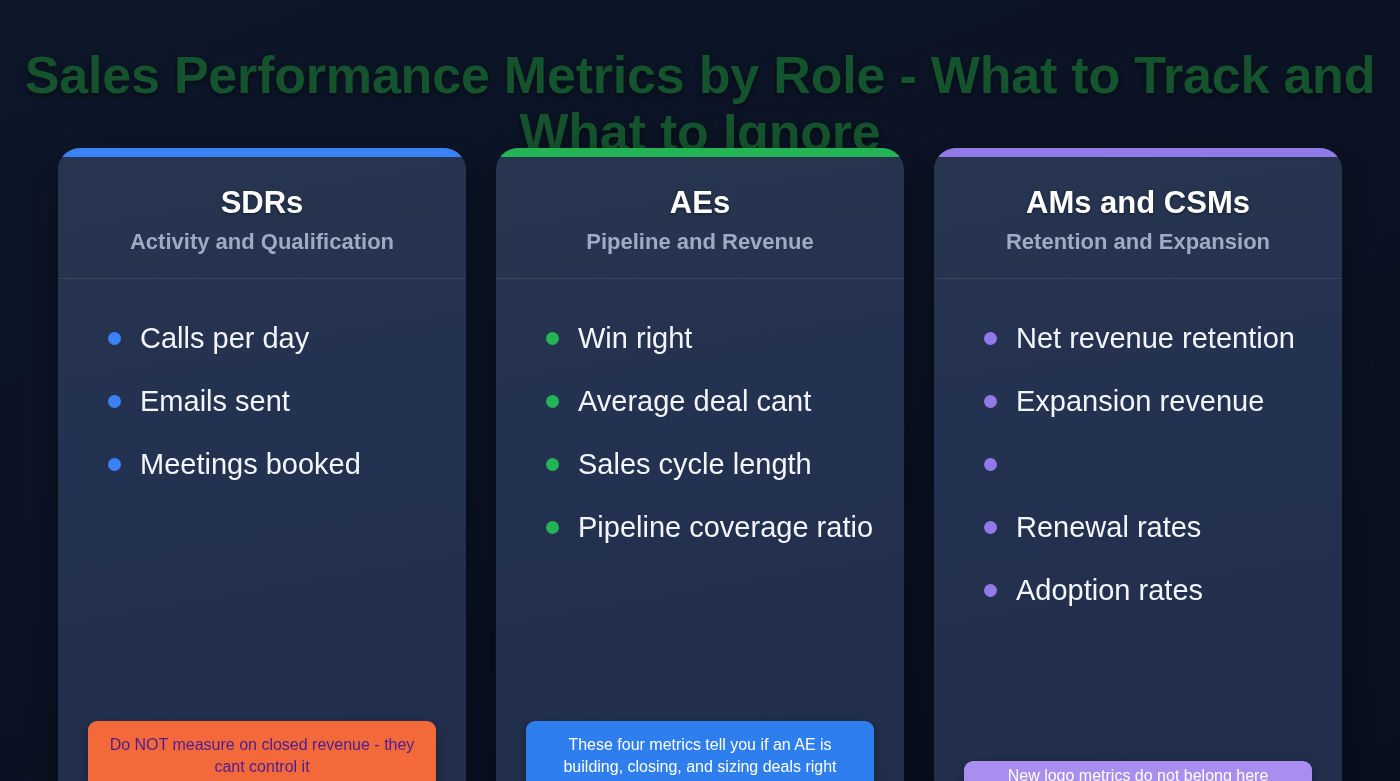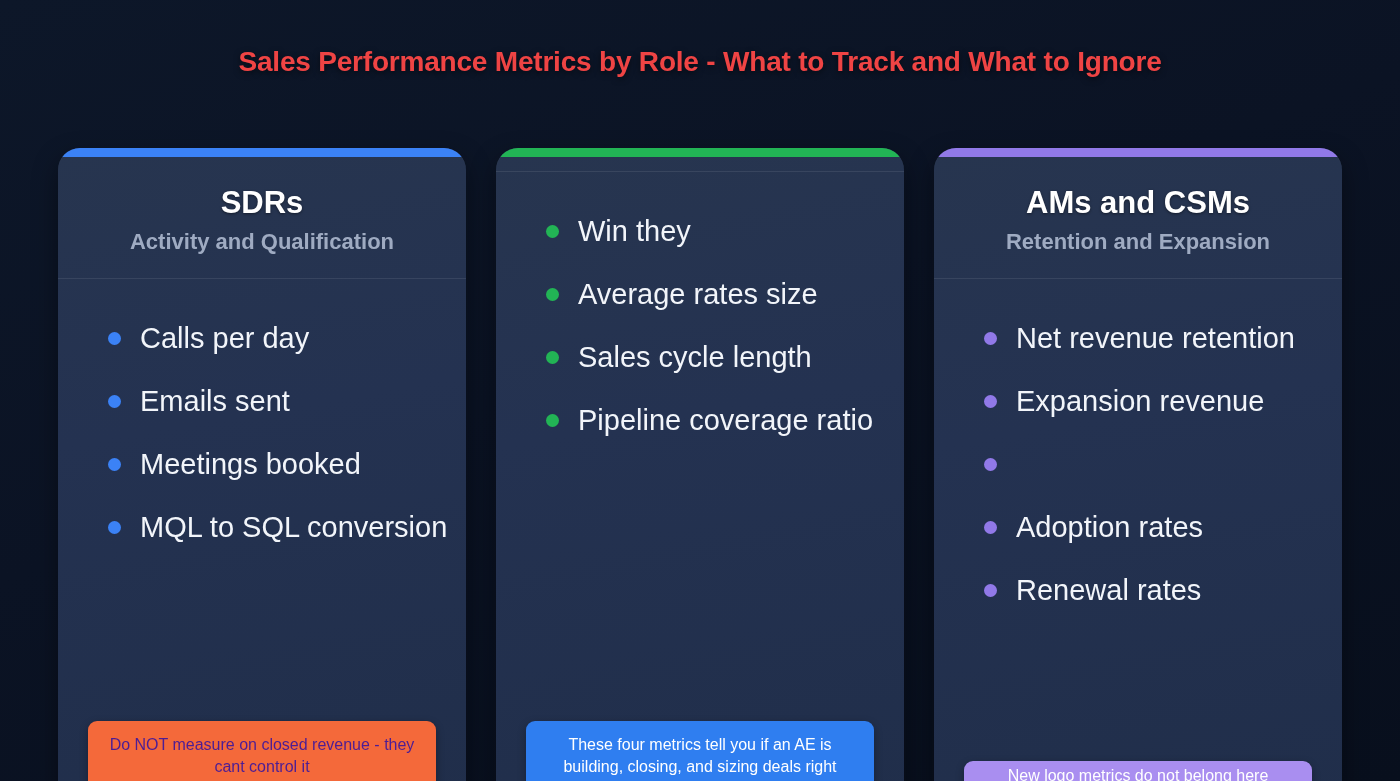--- a/index.html
+++ b/index.html
@@ -27,24 +27,24 @@
   
   .title-wrap {
     position: absolute;
     top: 47px;
     left: 0;
     width: 1400px;
     text-align: center;
   }
 
   .title {
-    font-size: 28px;
+    font-size: 52px;
     font-weight: bold;
     letter-spacing: -0.2px;
-    color: #ef4444;
+    color: #14532d;
     line-height: 1.1;
     text-shadow: 0 2px 6px rgba(0,0,0,0.55);
   }
 
   
   .cards {
     position: absolute;
     top: 148px;
     left: 58px;
     width: 1284px;
@@ -171,41 +171,41 @@
           <span class="metric-label">Calls per day</span>
         </li>
         <li class="metric">
           <span class="dot" style="background: rgb(59, 130, 246);"></span>
           <span class="metric-label">Emails sent</span>
         </li>
         <li class="metric">
           <span class="dot" style="background: rgb(59, 130, 246);"></span>
           <span class="metric-label">Meetings booked</span>
         </li>
-        <li class="metric">
-          <span class="dot" style="background: rgb(59, 130, 246);"></span>
-          <span class="metric-label">MQL to SQL conversion</span>
-        </li>
       </ul>
       <div class="callout-wrap">
         <div class="callout" style="background: rgb(244, 105, 58); color: #4c1d95;">Do NOT measure on closed revenue - they cant control it</div>
       </div>
     </div>
 
     <div class="card">
       <div class="accent-bar" style="background: rgb(34, 180, 85);"></div>
+      <div class="card-head">
+        <div class="card-title">AEs</div>
+        <div class="card-sub">Pipeline and Revenue</div>
+      </div>
       <div class="divider"></div>
       <ul class="metrics">
         <li class="metric">
           <span class="dot" style="background: rgb(34, 180, 85);"></span>
-          <span class="metric-label">Win they</span>
-        </li>
-        <li class="metric">
-          <span class="dot" style="background: rgb(34, 180, 85);"></span>
-          <span class="metric-label">Average rates size</span>
+          <span class="metric-label">Win right</span>
+        </li>
+        <li class="metric">
+          <span class="dot" style="background: rgb(34, 180, 85);"></span>
+          <span class="metric-label">Average deal cant</span>
         </li>
         <li class="metric">
           <span class="dot" style="background: rgb(34, 180, 85);"></span>
           <span class="metric-label">Sales cycle length</span>
         </li>
         <li class="metric">
           <span class="dot" style="background: rgb(34, 180, 85);"></span>
           <span class="metric-label">Pipeline coverage ratio</span>
         </li>
       </ul>
@@ -228,25 +228,25 @@
         </li>
         <li class="metric">
           <span class="dot" style="background: rgb(145, 121, 232);"></span>
           <span class="metric-label">Expansion revenue</span>
         </li>
         <li class="metric">
           <span class="dot" style="background: rgb(145, 121, 232);"></span>
         </li>
         <li class="metric">
           <span class="dot" style="background: rgb(145, 121, 232);"></span>
+          <span class="metric-label">Renewal rates</span>
+        </li>
+        <li class="metric">
+          <span class="dot" style="background: rgb(145, 121, 232);"></span>
           <span class="metric-label">Adoption rates</span>
-        </li>
-        <li class="metric">
-          <span class="dot" style="background: rgb(145, 121, 232);"></span>
-          <span class="metric-label">Renewal rates</span>
         </li>
       </ul>
       <div class="callout-wrap">
         <div class="callout single" style="background: rgb(169, 142, 240); color: rgb(255, 255, 255);">New logo metrics do not belong here</div>
       </div>
     </div>
 
   </div>
 </div>
 

